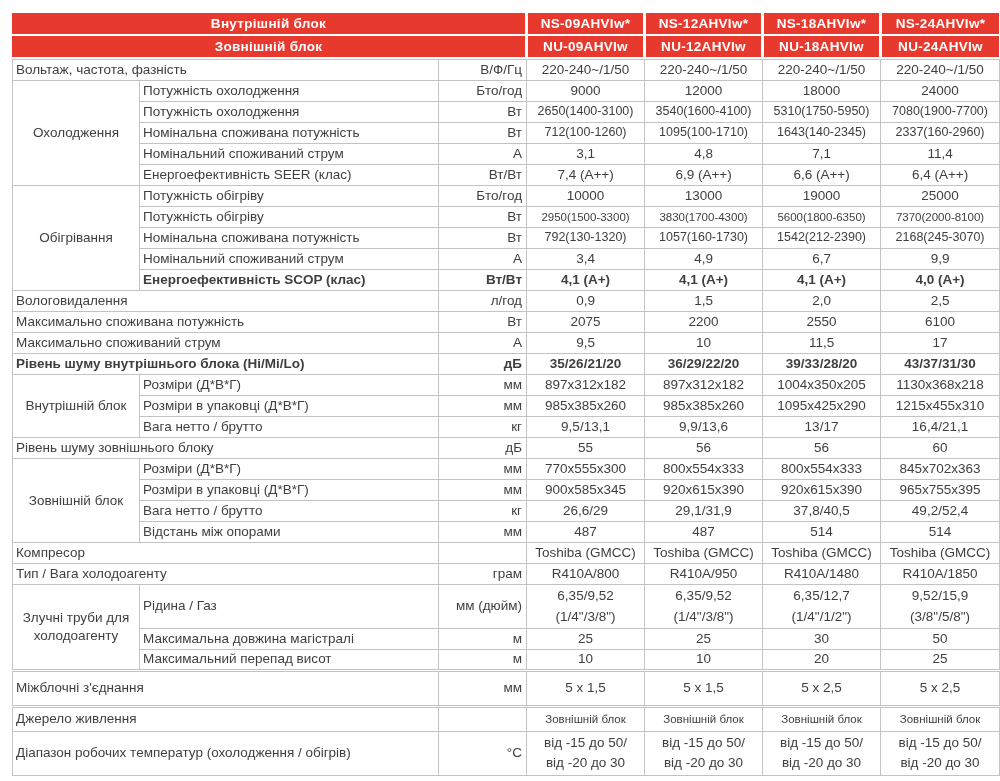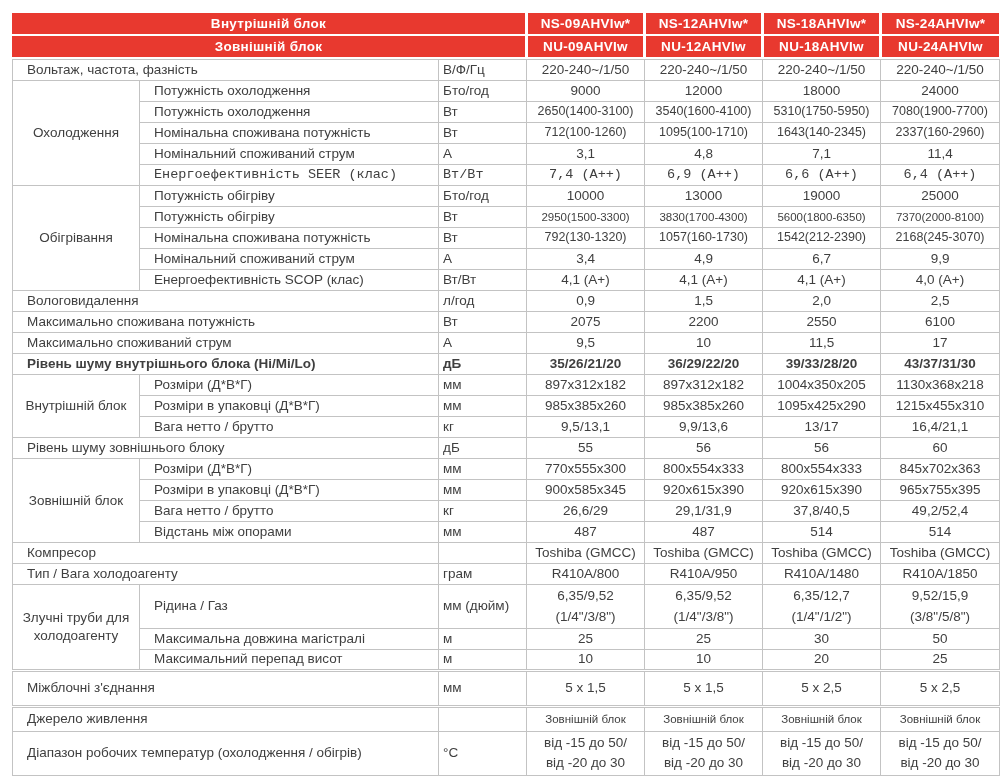--- a/index.html
+++ b/index.html
@@ -30,23 +30,23 @@
   
   .body-tbl{
     position:absolute;left:12px;top:59px;width:987px;
     border-collapse:collapse;table-layout:fixed;
   }
   .body-tbl td{
     border:1px solid var(--grid);
     font-size:13.5px;line-height:1.25;
     padding:1px 4px;vertical-align:middle;overflow:hidden;
   }
-  td.lbl{text-align:left;padding-left:14px;}
+  td.lbl{text-align:left;padding-left:3px;}
   td.grp{text-align:center;line-height:1.3;padding:11px 6px;}
-  td.unit{text-align:left;white-space:nowrap;}
+  td.unit{text-align:right;white-space:nowrap;}
   td.val{text-align:center;white-space:nowrap;}
   td.val.mid{font-size:12.5px;}
   td.val.small{font-size:11.5px;}
   td.val.multi{white-space:pre-line;line-height:1.5;}
   tr.sep > td{border-top:3px double var(--grid);}
 </style>
 </head>
 <body>
 
 <div class="stage">
@@ -109,21 +109,21 @@
           <td class="val mid">2337(160-2960)</td>
         </tr>
         <tr style="height: 21px;">
           <td class="lbl">Номінальний споживаний струм</td>
           <td class="unit">А</td>
           <td class="val">3,1</td>
           <td class="val">4,8</td>
           <td class="val">7,1</td>
           <td class="val">11,4</td>
         </tr>
-        <tr style="height: 21px; font-family: Liberation Mono, monospace;">
+        <tr style="height: 21px;">
           <td class="lbl">Енергоефективність SEER (клас)</td>
           <td class="unit">Вт/Вт</td>
           <td class="val">7,4 (A++)</td>
           <td class="val">6,9 (A++)</td>
           <td class="val">6,6 (A++)</td>
           <td class="val">6,4 (A++)</td>
         </tr>
         <tr style="height: 21px;">
           <td class="grp" rowspan="5">Обігрівання</td>
           <td class="lbl">Потужність обігріву</td>
@@ -150,21 +150,21 @@
           <td class="val mid">2168(245-3070)</td>
         </tr>
         <tr style="height: 21px;">
           <td class="lbl">Номінальний споживаний струм</td>
           <td class="unit">А</td>
           <td class="val">3,4</td>
           <td class="val">4,9</td>
           <td class="val">6,7</td>
           <td class="val">9,9</td>
         </tr>
-        <tr style="height: 21px;">
+        <tr style="height: 21px; font-weight: bold;">
           <td class="lbl">Енергоефективність SCOP (клас)</td>
           <td class="unit">Вт/Вт</td>
           <td class="val">4,1 (A+)</td>
           <td class="val">4,1 (A+)</td>
           <td class="val">4,1 (A+)</td>
           <td class="val">4,0 (A+)</td>
         </tr>
         <tr style="height: 21px; margin-top: 37px;">
           <td class="lbl" colspan="2">Вологовидалення</td>
           <td class="unit">л/год</td>

